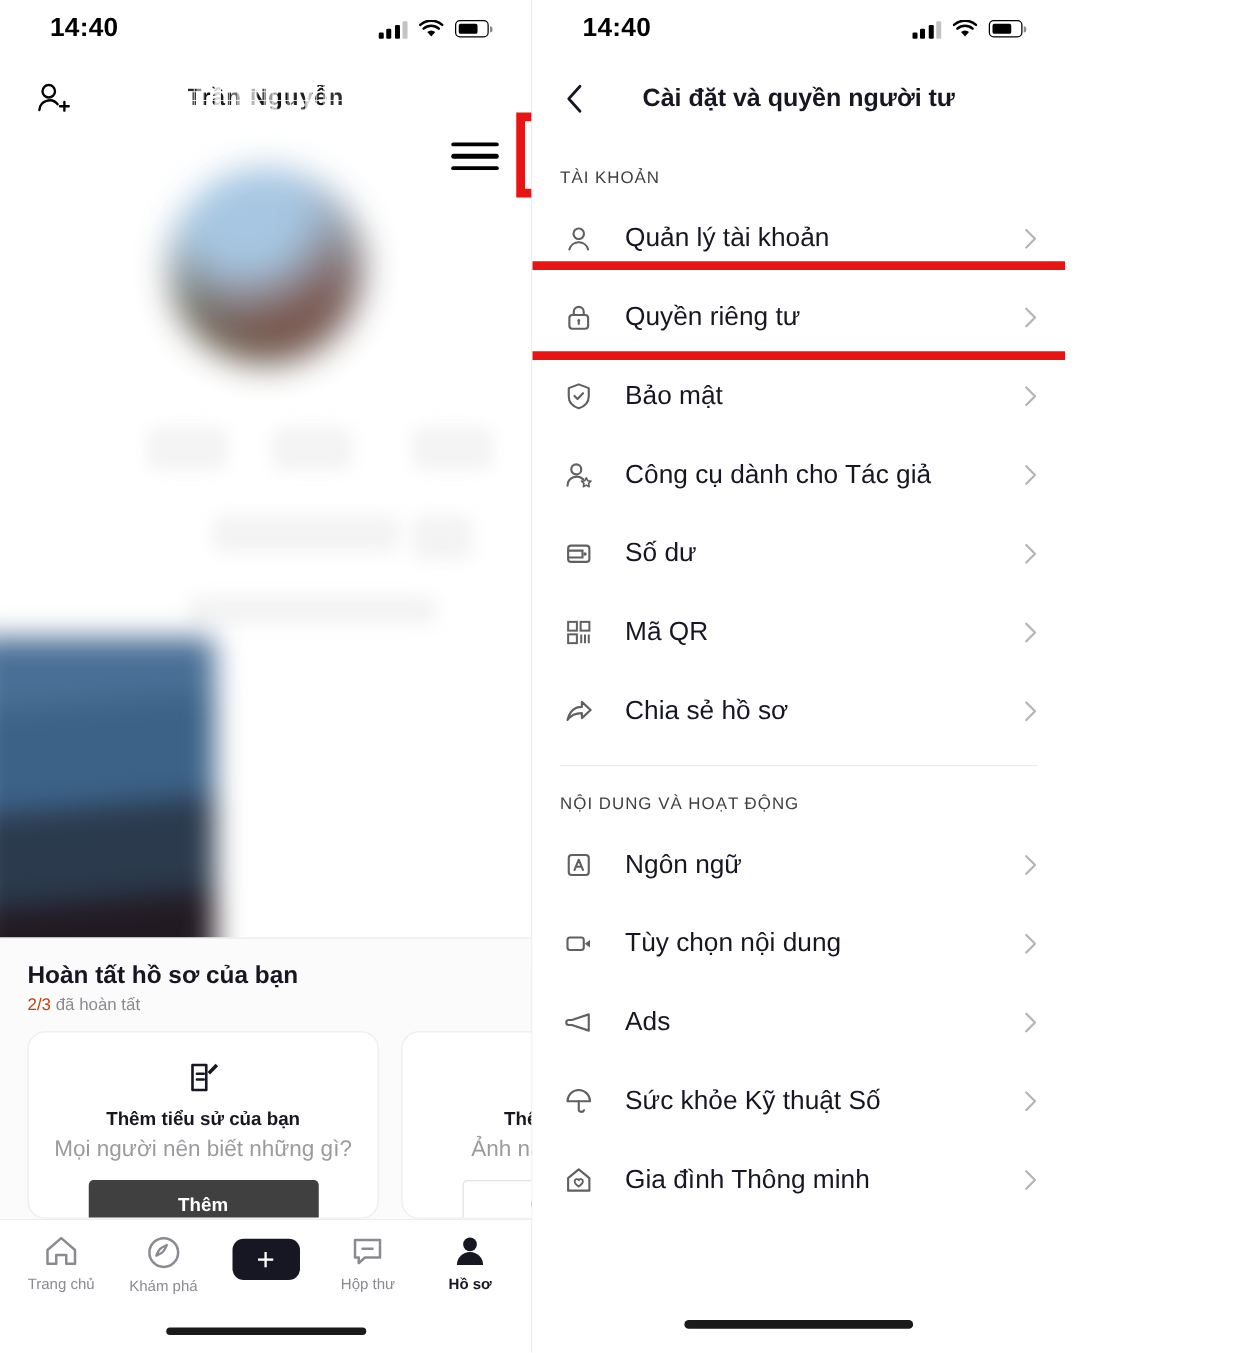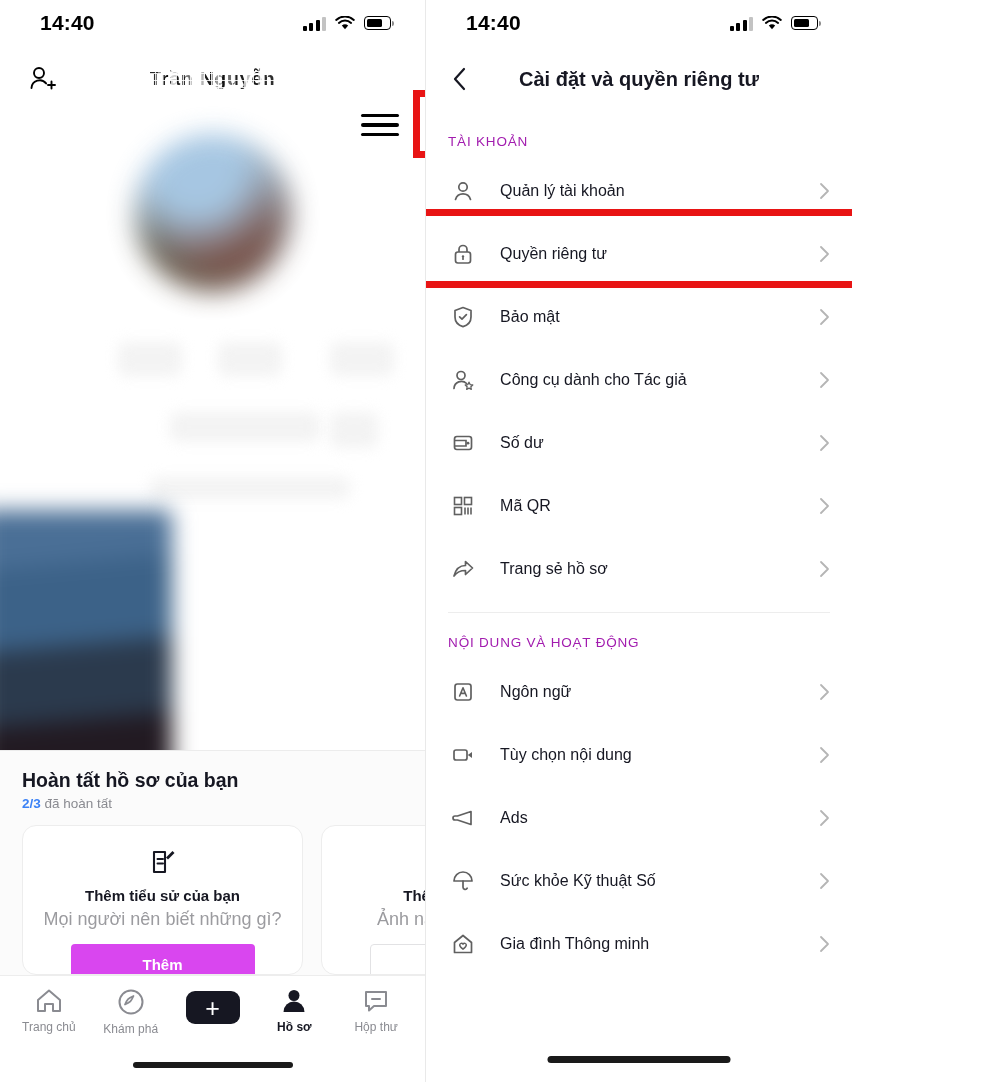--- a/index.html
+++ b/index.html
@@ -79,34 +79,34 @@
     border-radius:6px;
     background:linear-gradient(175deg,#4a6f96 0 16%,#3c6288 16% 38%,
       #2b3a4d 38% 58%,#221a22 58% 78%,#120d14 78% 100%);
     filter:blur(11px); }
 
   
   .complete { position:absolute; left:0; bottom:107px; width:100%;
     background:#fbfbfb; border-top:1px solid #ececec; padding:18px 22px 0; }
   .complete h3 { font-size:19.5px; font-weight:700; color:#161722; }
   .comp-sub { font-size:13.5px; color:#8a8b91; margin-top:4px; }
-  .comp-sub b { color:#3b82f6; font-weight:700; }
+  .comp-sub b { color:#c2410c; font-weight:400; }
   .cards { display:flex; gap:18px; margin-top:14px; }
   .card { flex:0 0 281px; background:#fff; border:1px solid #ededed;
     border-radius:14px; padding:18px 10px 0; text-align:center; height:150px;
     overflow:hidden; position:relative; }
   .card .ic { height:36px; display:flex; align-items:center; justify-content:center;
     position:relative; }
   .card h4 { font-size:15px; font-weight:700; color:#161722; margin-top:7px;
     white-space:nowrap; }
   .card p { font-size:18px; color:#9b9b9f; margin-top:5px; white-space:nowrap; }
   .cbtn { margin:14px auto 0; width:184px; height:40px; border-radius:4px;
     font-size:15px; font-weight:700; display:flex; align-items:center;
     justify-content:center; }
-  .cbtn.primary { background:#d946ef; color:#fff; }
+  .cbtn.primary { background:#404040; color:#fff; }
   .cbtn.ghost { background:#fff; border:1px solid #e2e2e4; color:#161722; }
 
   
   .tabbar { position:absolute; left:0; bottom:0; width:100%; height:107px;
     background:#fff; border-top:1px solid #ededed; display:flex;
     padding:12px 8px 0; }
   .tab { flex:1; display:flex; flex-direction:column; align-items:center; gap:6px; }
   .tab span { font-size:12px; color:#8a8b91; }
   .tab.active span { color:#161722; font-weight:700; }
   .plusbtn { width:54px; height:33px; border-radius:9px; background:#161722;
@@ -120,27 +120,27 @@
     line-height:0; font-style:normal; font-weight:300; }
   .homebar { position:absolute; left:50%; transform:translateX(-50%); bottom:14px;
     width:160px; height:6px; border-radius:4px; background:#1a1a1a; }
 
   
   .r-nav { height:66px; display:flex; align-items:center; position:relative;
     padding:0 26px; }
   .r-title { position:absolute; left:0; right:0; text-align:center; font-size:20px;
     font-weight:700; color:#161722; }
   .back { width:14px; height:24px; position:relative; z-index:2; }
-  .seclabel { font-size:13.5px; letter-spacing:.8px; color:#a21caf;
+  .seclabel { font-size:13.5px; letter-spacing:.8px; color:#404040;
     padding:22px 0 10px 22px; }
   .row { height:63px; display:flex; align-items:center; padding:0 22px 0 22px;
     position:relative; }
   .row .icon { width:30px; height:30px; flex:0 0 30px; display:flex;
     align-items:center; justify-content:center; }
-  .row .label { margin-left:22px; font-size:16px; color:#161722; flex:1;
+  .row .label { margin-left:22px; font-size:21px; color:#161722; flex:1;
     white-space:nowrap; }
   .chev { width:11px; height:18px; }
   .divider { height:1px; background:#ededed; margin:12px 22px 0; }
   svg { display:block; }
 </style>
 </head>
 <body>
 
 <div class="screens">
 
@@ -248,34 +248,34 @@
           <path d="M16.5 8 C11 10.5 10.5 11 8 16.5 C13.5 14 14 13.5 16.5 8 Z" stroke="#8a8b91" stroke-width="1.8" fill="none" stroke-linejoin="round"></path>
         </svg>
         <span>Khám phá</span>
       </div>
       <div class="tab">
         <div class="plusbtn">
             <i>+</i>
           </div>
         <span></span>
       </div>
+      <div class="tab">
+        <svg width="26" height="26" viewBox="0 0 26 26">
+          <path d="M3 4 h20 v14 h-12 l-5 4.5 V18 H3 Z" stroke="#8a8b91" stroke-width="2" fill="none" stroke-linejoin="round"></path>
+          <path d="M9 11 h8" stroke="#8a8b91" stroke-width="2" stroke-linecap="round"></path>
+        </svg>
+        <span>Hộp thư</span>
+      </div>
       <div class="tab active">
         <svg width="26" height="26" viewBox="0 0 26 26">
           <circle cx="13" cy="7.5" r="5.5" fill="#161722"></circle>
           <path d="M2.5 24 a10.5 10.5 0 0 1 21 0 Z" fill="#161722"></path>
         </svg>
         <span>Hồ sơ</span>
       </div>
-      <div class="tab">
-        <svg width="26" height="26" viewBox="0 0 26 26">
-          <path d="M3 4 h20 v14 h-12 l-5 4.5 V18 H3 Z" stroke="#8a8b91" stroke-width="2" fill="none" stroke-linejoin="round"></path>
-          <path d="M9 11 h8" stroke="#8a8b91" stroke-width="2" stroke-linecap="round"></path>
-        </svg>
-        <span>Hộp thư</span>
-      </div>
       <div class="homebar"></div>
     </div>
   </div>
 
   <div class="panel right">
 
     <div class="statusbar">
       <div class="sb-time">14:40</div>
       <div class="sb-icons">
         <div class="bars">
@@ -292,21 +292,21 @@
         <div class="batt">
             <b></b>
           </div>
       </div>
     </div>
 
     <div class="r-nav">
       <svg class="back" viewBox="0 0 14 24">
         <path d="M12 2 L3 12 L12 22" stroke="#161722" stroke-width="2.2" fill="none" stroke-linecap="round" stroke-linejoin="round"></path>
       </svg>
-      <div class="r-title">Cài đặt và quyền riêng tư</div>
+      <div class="r-title">Cài đặt và quyền người tư</div>
     </div>
 
     <div class="seclabel">TÀI KHOẢN</div>
 
     <div class="row">
       <span class="icon">
         <svg width="24" height="24" viewBox="0 0 24 24">
             <circle cx="12" cy="8" r="4.2" stroke="#606060" stroke-width="1.7" fill="none"></circle>
             <path d="M4.5 20.5 a7.8 7.8 0 0 1 15 0" stroke="#606060" stroke-width="1.7" fill="none" stroke-linecap="round"></path>
           </svg>
@@ -389,21 +389,21 @@
           <path d="M2 2 L9 9 L2 16" stroke="#b5b5b5" stroke-width="1.8" fill="none" stroke-linecap="round" stroke-linejoin="round"></path>
         </svg>
     </div>
 
     <div class="row">
       <span class="icon">
         <svg width="24" height="24" viewBox="0 0 24 24">
             <path d="M3 19 C5 11 9.5 8.5 14.5 8.5 V4.5 L21.5 11 L14.5 17.5 V13.5 C9.5 13.5 5.8 15 3 19 Z" stroke="#606060" stroke-width="1.7" fill="none" stroke-linejoin="round"></path>
           </svg>
       </span>
-      <span class="label">Trang sẻ hồ sơ</span>
+      <span class="label">Chia sẻ hồ sơ</span>
       <svg class="chev" viewBox="0 0 11 18">
           <path d="M2 2 L9 9 L2 16" stroke="#b5b5b5" stroke-width="1.8" fill="none" stroke-linecap="round" stroke-linejoin="round"></path>
         </svg>
     </div>
 
     <div class="divider"></div>
 
     <div class="seclabel">NỘI DUNG VÀ HOẠT ĐỘNG</div>
 
 

